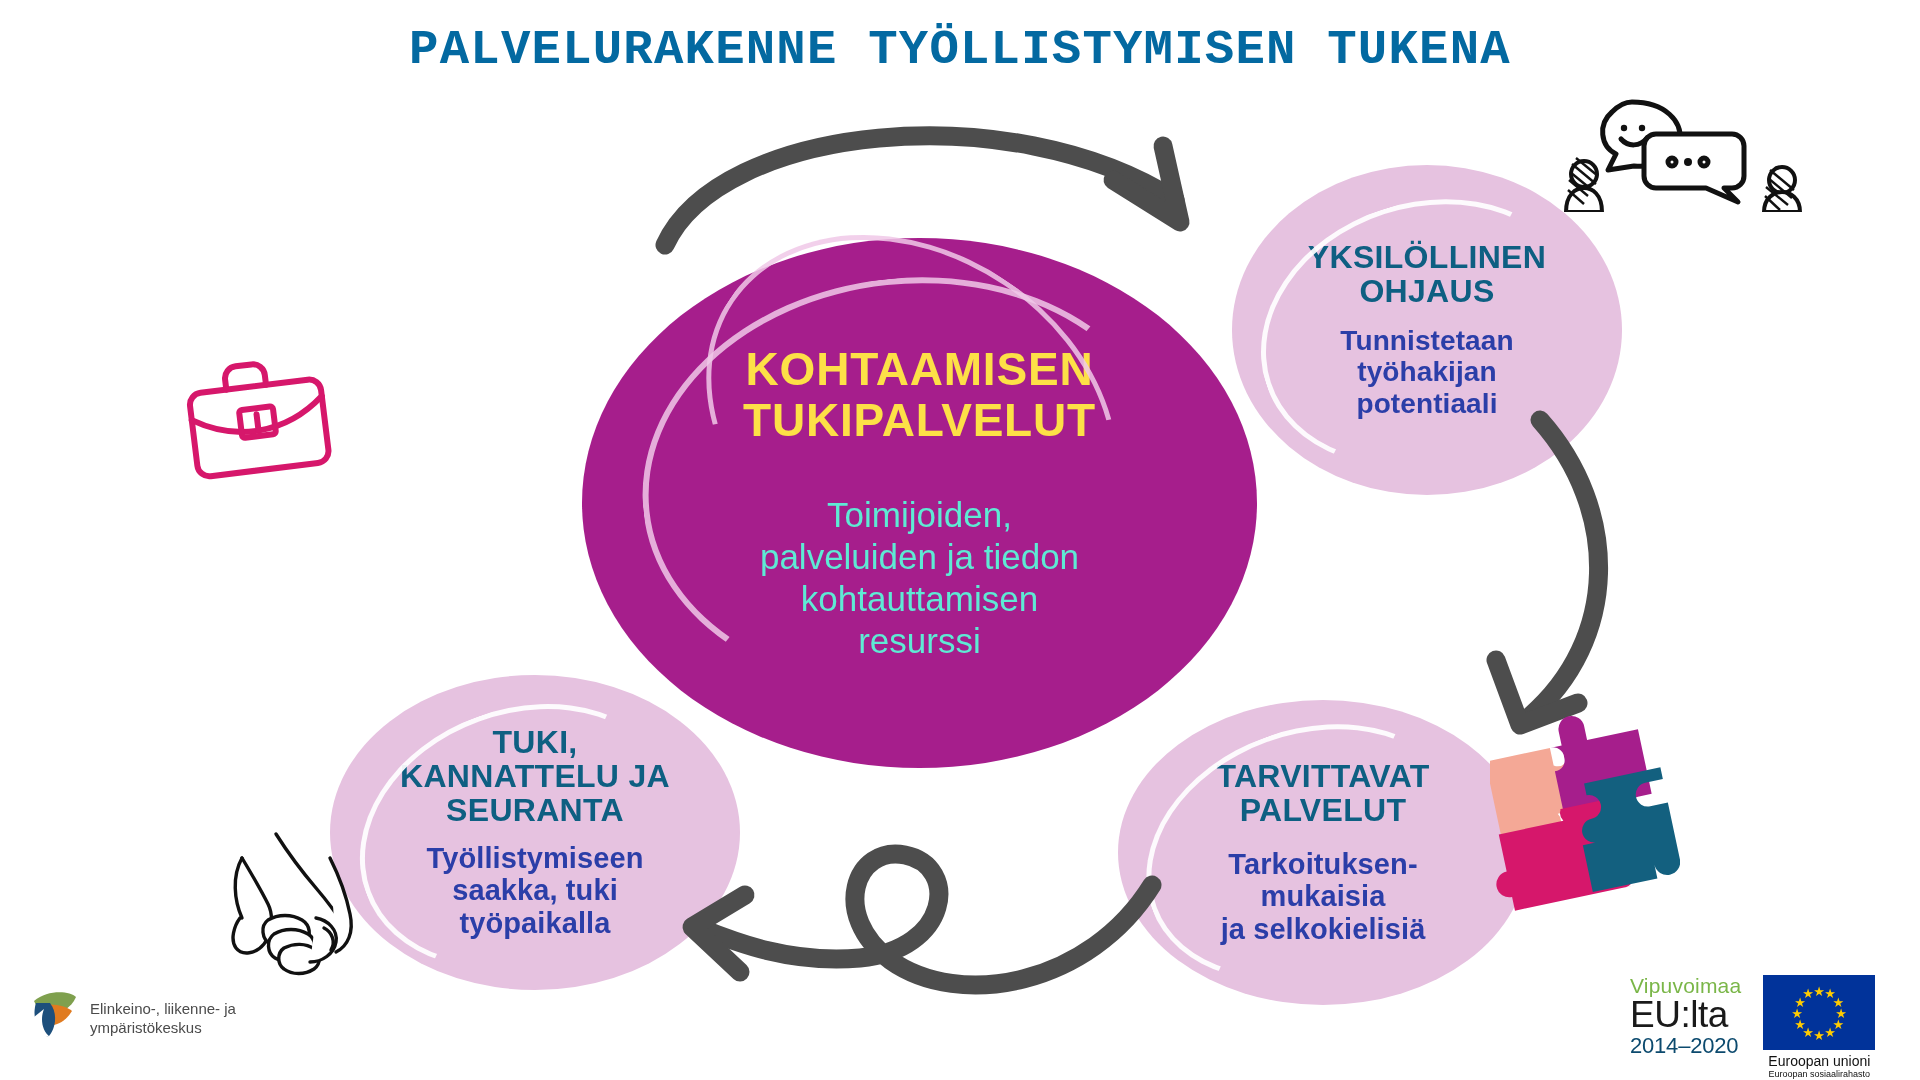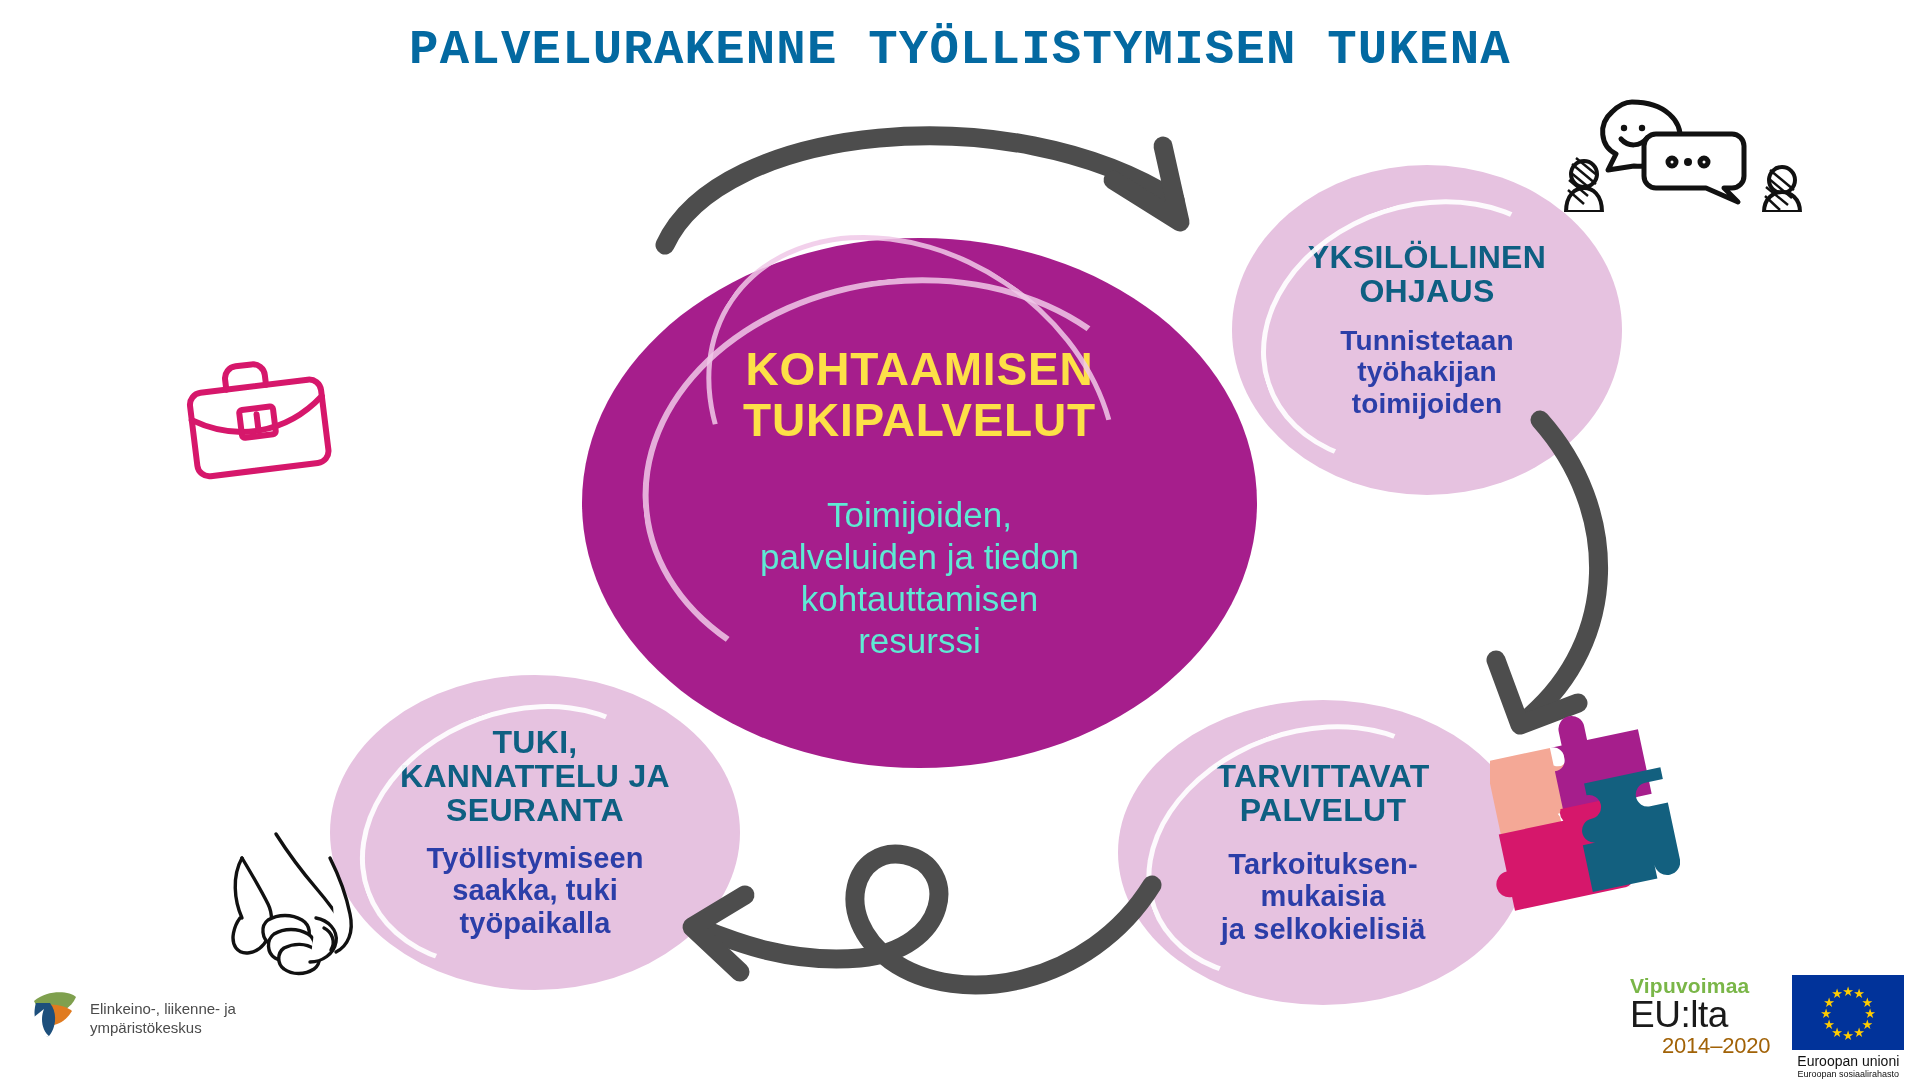--- a/index.html
+++ b/index.html
@@ -150,30 +150,30 @@
     font-family: "Liberation Sans", sans-serif;
     margin-top: 12px;
   }
 
   #logo-eu-right {
     position: absolute; left: 1630px; top: 975px;
     display: flex; align-items: flex-start; gap: 22px; z-index: 8;
   }
   .vipu-wrap { text-align: left; }
   .vipu-top {
-    color: #7ab648; font-weight: 700; font-size: 21px;
+    color: #7ab648; font-weight: 400; font-size: 21px;
     letter-spacing: 0.2px; line-height: 1;
   }
   .vipu-mid {
     color: #1a1a1a; font-weight: 400; font-size: 37px;
     line-height: 1.02; letter-spacing: -0.5px;
   }
   .vipu-bot {
-    color: #a16207; font-weight: 400; font-size: 22px;
-    line-height: 1.05; letter-spacing: -0.2px; margin-left: 32px;
+    color: #0c4a6e; font-weight: 400; font-size: 22px;
+    line-height: 1.05; letter-spacing: -0.2px;
   }
   .euflag-wrap { text-align: center; }
   .euflag {
     width: 112px; height: 75px; background: #01339a;
     position: relative; display: block;
   }
   .euflag .star {
     position: absolute; color: #ffcc00; font-size: 13px; line-height: 1;
   }
   .eu-cap1 { font-size: 14px; color: #111; margin-top: 3px; }
@@ -210,21 +210,21 @@
 
   <div class="bubble" id="bubble-ohjaus">
     <div class="gloss" style="left:26px; top:38px; width:320px; height:250px; transform:rotate(-18deg);"></div>
     <div class="head">
       <div>YKSILÖLLINEN</div>
       <div>OHJAUS</div>
     </div>
     <div class="sub">
       <div>Tunnistetaan</div>
       <div>työhakijan</div>
-      <div>toimijoiden</div>
+      <div>potentiaali</div>
     </div>
   </div>
 
   <div class="bubble" id="bubble-palvelut">
     <div class="gloss" style="left:24px; top:30px; width:320px; height:235px; transform:rotate(-20deg);"></div>
     <div class="head">
       <div>TARVITTAVAT</div>
       <div>PALVELUT</div>
     </div>
     <div class="sub">

